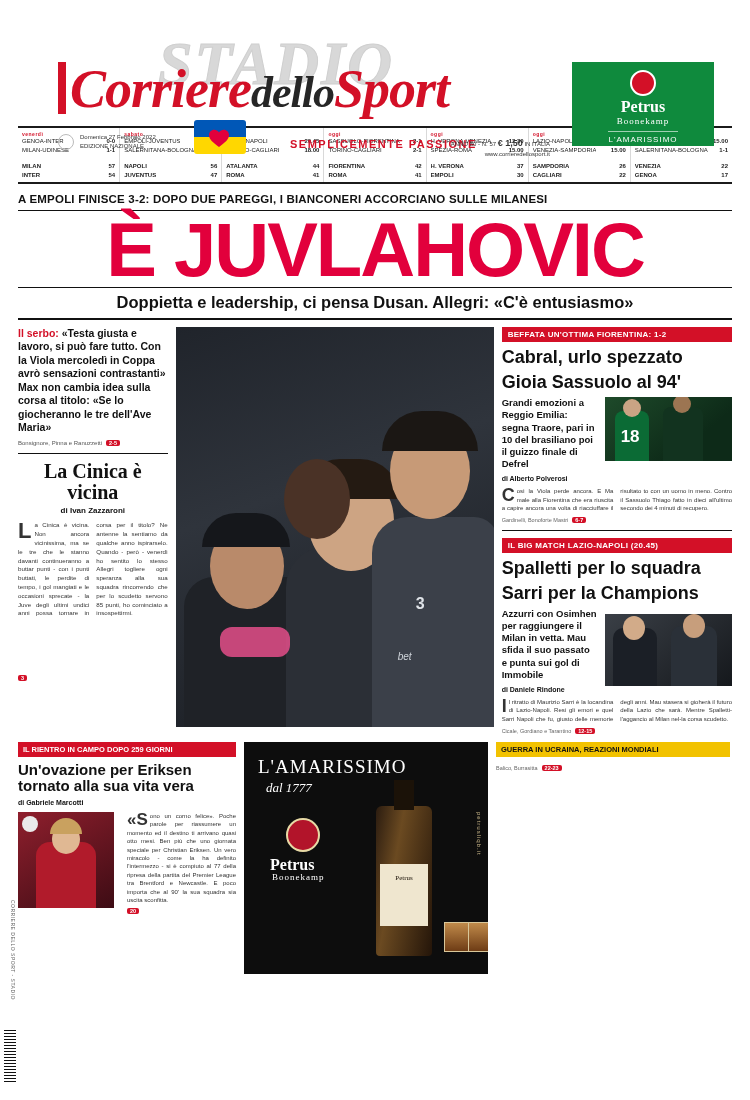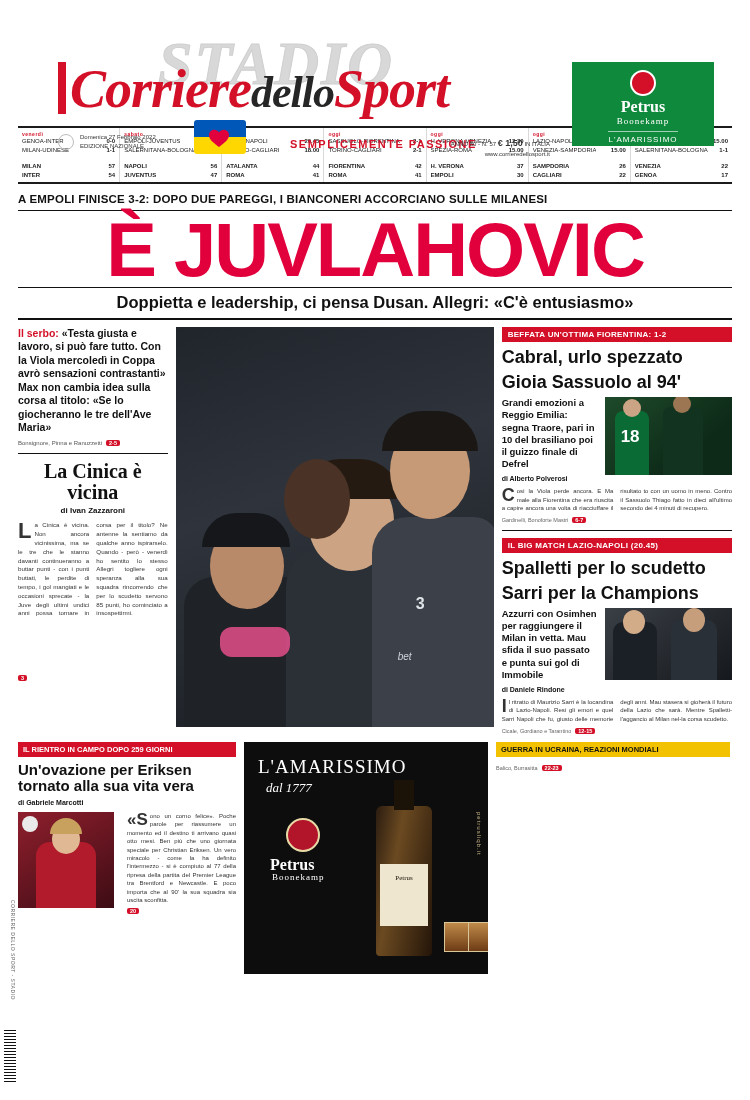--- a/index.html
+++ b/index.html
@@ -135,21 +135,21 @@
   .box-red-kicker {
     background: #d31027; color: #fff; font-size: 8px; font-weight: bold;
     padding: 3px 6px; letter-spacing: .3px;
   }
   .r-title { font-weight: bold; font-size: 18px; line-height: 1.12; margin-top: 5px; }
   .r-sub { font-size: 9.5px; font-weight: bold; line-height: 1.28; margin-top: 5px; }
   .r-by { font-size: 7px; font-weight: bold; margin-top: 5px; }
   .r-body { font-size: 6px; line-height: 1.42; text-align: justify; color: #333; column-count: 2; column-gap: 7px; margin-top: 5px;}
   .r-body::first-letter { font-size: 18px; font-weight: bold; float: left; line-height: .9; padding-right: 2px; }
   .r-credit { font-size: 5.5px; color: #666; margin-top: 4px; display:flex; align-items:center; gap:4px;}
-  .r-photo { height: 78px; background: linear-gradient(140deg,#1e4a2a,#0d2a18 70%); position: relative; overflow:hidden;}
+  .r-photo { height: 64px; background: linear-gradient(140deg,#1e4a2a,#0d2a18 70%); position: relative; overflow:hidden;}
   .r-photo2 { height: 72px; background: linear-gradient(140deg,#3a3f46,#15181c); position: relative; overflow:hidden;}
 
   .flexrow { display: flex; gap: 7px; }
 
   
   .bottom { display: flex; gap: 8px; margin-top: 8px; }
   .b-left { width: 218px; }
   .b-mid { width: 244px; }
   .b-right { width: 234px; }
   .ad {
@@ -432,23 +432,23 @@
       </div>
       <div class="r-body">Così la Viola perde ancora. E Ma male alla Fiorentina che era riuscita a capire ancora una volta di riacciuffare il risultato to con un uomo in meno. Contro il Sassuolo Thiago fatto in dieci all'ultimo secondo dei 4 minuti di recupero.</div>
       <div class="r-credit">
         <span>Gardinelli, Bonoforte Mastri</span>
         <span class="chip">6-7</span>
       </div>
 
       <div class="rule"></div>
 
       <div class="box-red-kicker">IL BIG MATCH LAZIO-NAPOLI (20.45)</div>
-      <div class="r-title">Spalletti per lo scudetto</div>
+      <div class="r-title">Spalletti per lo squadra</div>
       <div class="r-title">Sarri per la Champions</div>
-      <div class="flexrow" style="margin-top:5px;">
+      <div class="flexrow" style="margin-top:5px;align-items:center;">
         <div style="width:96px">
           <div class="r-sub" style="margin-top:0">Azzurri con Osimhen per raggiungere il Milan in vetta. Mau sfida il suo passato e punta sui gol di Immobile</div>
           <div class="r-by">di Daniele Rindone</div>
         </div>
         <div style="flex:1" class="r-photo2">
           <div style="position:absolute;left:8px;top:14px;width:44px;height:58px;background:#1b1f26;border-radius:10px 10px 0 0;"></div>
           <div style="position:absolute;left:18px;top:2px;width:22px;height:24px;border-radius:50%;background:#d2ab89;"></div>
           <div style="position:absolute;left:66px;top:12px;width:46px;height:60px;background:#2a3038;border-radius:10px 10px 0 0;"></div>
           <div style="position:absolute;left:78px;top:0px;width:22px;height:24px;border-radius:50%;background:#c79e7c;"></div>
         </div>

